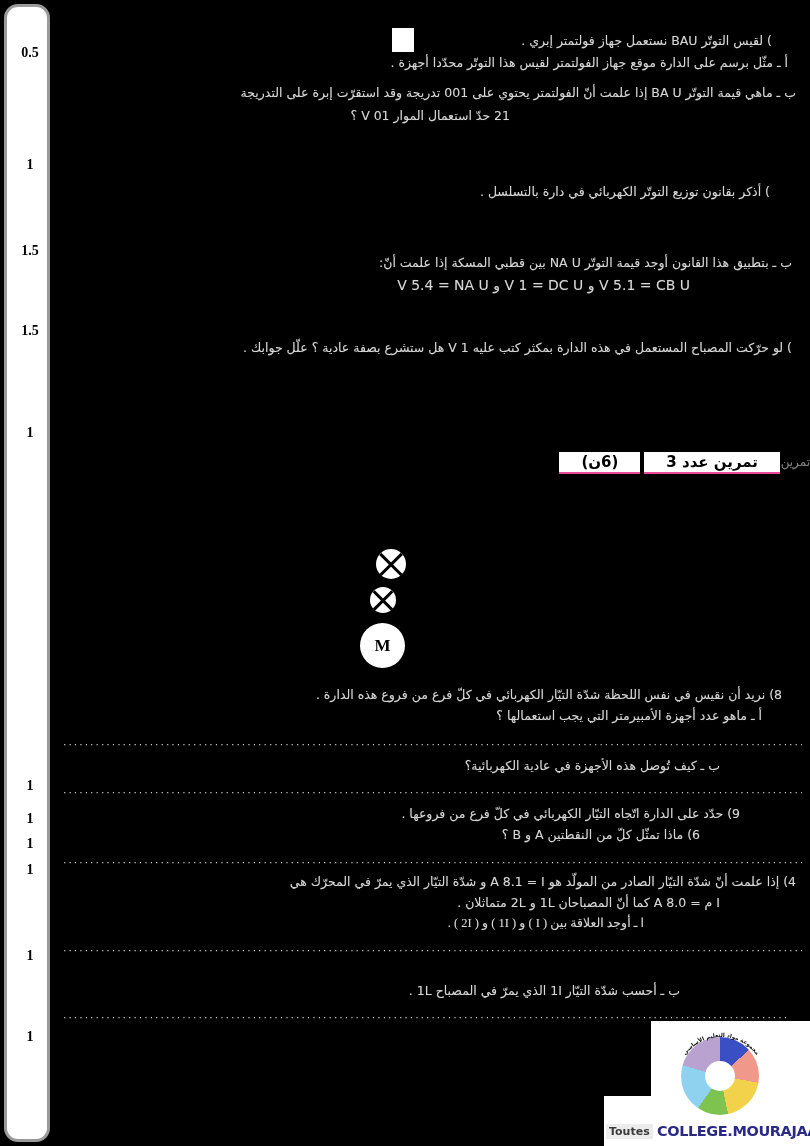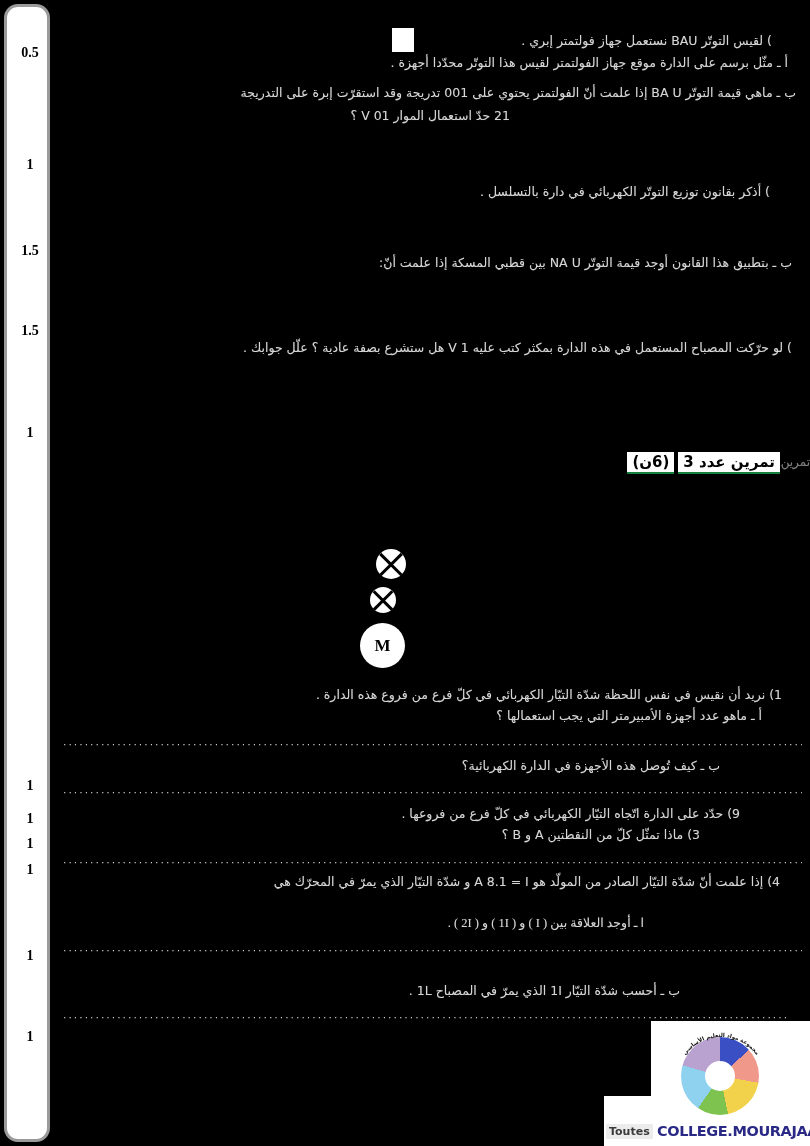--- a/index.html
+++ b/index.html
@@ -40,22 +40,22 @@
     filter:blur(.15px);
     opacity:.92;
   }
 
   
   .wbox{position:absolute;background:#fff;}
 
   
   #ex-head{position:absolute;right:30px;top:452px;display:flex;align-items:center;direction:rtl;}
   #ex-head .hl{background:#fff;color:#000;font-weight:bold;font-size:15px;
-     font-family:"DejaVu Sans",sans-serif;padding:1px 5px;white-space:nowrap;
-     border-bottom:2px solid #15803d;}
+     font-family:"DejaVu Sans",sans-serif;padding:1px 22px;white-space:nowrap;
+     border-bottom:2px solid #ec4899;}
   #ex-head .hl2{margin-right:4px;}
 
   
   .lamp,.motor{
     position:absolute;background:#fff;border-radius:50%;
   }
   .lamp::before,.lamp::after{
     content:"";position:absolute;left:50%;top:50%;
     width:100%;height:2.6px;background:#000;
     transform-origin:center;margin-left:-50%;margin-top:-1.3px;
@@ -143,50 +143,52 @@
     <div class="ar ln scan" style="right:38px;top:33px;">) لقيس التوتّر U‍AB نستعمل جهاز فولتمتر إبري .</div>
 
     <div class="ar ln scan" style="right:22px;top:55px;">أ ـ مثّل برسم على الدارة موقع جهاز الفولتمتر لقيس هذا التوتّر محدّدا أجهزة .</div>
 
     <div class="ar ln scan" style="right:14px;top:85px;">ب ـ ماهي قيمة التوتّر U AB   إذا علمت أنّ الفولتمتر يحتوي على 100 تدريجة وقد استقرّت إبرة على التدريجة</div>
     <div class="ar ln scan" style="right:300px;top:108px;margin-left:12px;">12 حدّ استعمال الموار 10 V ؟</div>
 
     <div class="ar ln scan" style="right:18px;top:255px;">ب ـ بتطبيق هذا القانون أوجد قيمة التوتّر U AN بين قطبي المسكة إذا علمت أنّ:</div>
 
     <div class="ar ln scan" style="right:40px;top:184px;">) أذكر بقانون توزيع التوتّر الكهربائي في دارة بالتسلسل .</div>
+    <div class="ar ln scan" style="right:120px;top:278px;font-size:14px;">U BC = 1.5 V و U CD = 1 V و U AN = 4.5 V</div>
 
     <div class="ar ln scan" style="right:18px;top:340px;">) لو حرّكت المصباح المستعمل في هذه الدارة بمكثر كتب عليه 1 V هل ستشرع بصفة عادية ؟ علّل جوابك .</div>
 
     <div id="ex-head">
       <span class="hl">تمرين عدد 3</span>
       <span class="hl hl2">(6ن)</span>
     </div>
     <div class="ar ln scan" style="right:0px;top:455px;font-size:12px;opacity:.55;">تمرين</div>
 
     <div class="lamp" style="left:320px;top:549px;width:30px;height:30px;"></div>
     <div class="lamp" style="left:314px;top:587px;width:26px;height:26px;"></div>
     <div class="motor" style="left:304px;top:623px;width:45px;height:45px;font-size:17px;">
       <span>M</span>
     </div>
 
-    <div class="ar ln scan" style="right:28px;top:687px;">1) نريد أن نقيس في نفس اللحظة شدّة التيّار الكهربائي في كلّ فرع من فروع هذه الدارة .</div>
+    <div class="ar ln scan" style="right:28px;top:687px;">8) نريد أن نقيس في نفس اللحظة شدّة التيّار الكهربائي في كلّ فرع من فروع هذه الدارة .</div>
     <div class="ar ln scan" style="right:48px;top:708px;">أ ـ ماهو عدد أجهزة الأمبيرمتر التي يجب استعمالها ؟</div>
 
     <div class="dots" style="left:6px;top:742px;width:740px;">················································································································································································································································································································································</div>
 
-    <div class="ar ln scan" style="right:90px;top:758px;">ب ـ كيف تُوصل هذه الأجهزة في الدارة الكهربائية؟</div>
+    <div class="ar ln scan" style="right:90px;top:758px;">ب ـ كيف تُوصل هذه الأجهزة في عادية الكهربائية؟</div>
 
     <div class="dots" style="left:6px;top:790px;width:740px;">················································································································································································································································································································································</div>
 
     <div class="ar ln scan" style="right:70px;top:806px;">9) حدّد على الدارة اتّجاه التيّار الكهربائي  في كلّ فرع من فروعها .</div>
-    <div class="ar ln scan" style="right:110px;top:827px;">3) ماذا تمثّل كلّ من النقطتين A و B ؟</div>
+    <div class="ar ln scan" style="right:110px;top:827px;">6) ماذا تمثّل كلّ من النقطتين A و B ؟</div>
 
     <div class="dots" style="left:6px;top:860px;width:740px;">················································································································································································································································································································································</div>
 
-    <div class="ar ln scan" style="right:30px;top:874px;">4) إذا علمت أنّ شدّة التيّار الصادر من المولّد هو I = 1.8 A  و شدّة التيّار الذي يمرّ في المحرّك  هي</div>
+    <div class="ar ln scan" style="right:14px;top:874px;">4) إذا علمت أنّ شدّة التيّار الصادر من المولّد هو I = 1.8 A  و شدّة التيّار الذي يمرّ في المحرّك  هي</div>
+    <div class="ar ln scan" style="right:90px;top:895px;">I م = 0.8 A كما أنّ المصباحان L1 و L2 متماثلان .</div>
     <div class="ar ln scan" style="right:166px;top:916px;font-family:Liberation Serif, serif;">ا ـ أوجد العلاقة بين ( I ) و ( I1 ) و ( I2 ) .</div>
 
     <div class="dots" style="left:6px;top:948px;width:740px;">················································································································································································································································································································································</div>
 
     <div class="ar ln scan" style="right:130px;top:983px;">ب ـ أحسب شدّة التيّار I1 الذي يمرّ في المصباح L1 .</div>
 
     <div class="dots" style="left:6px;top:1015px;width:728px;">···········································································································································································································································································································································</div>
   </div>
 
   <div id="wm-white2"></div>

